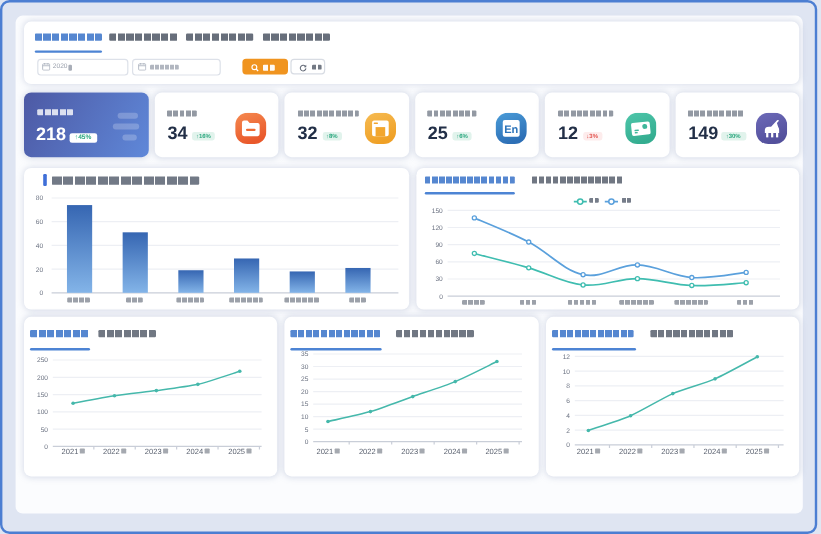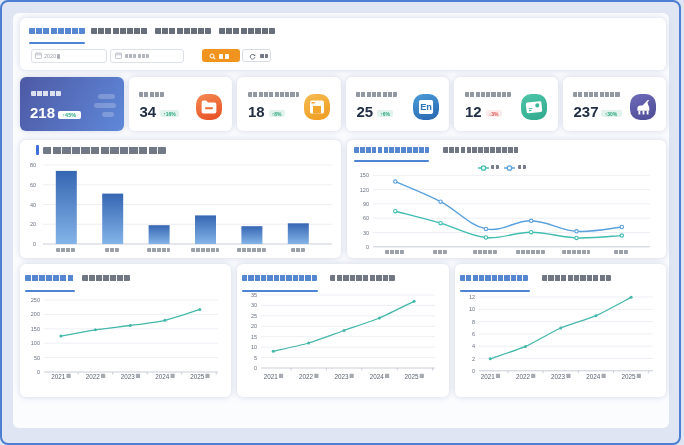--- a/index.html
+++ b/index.html
@@ -87,21 +87,21 @@
 <div class="b" style="left:139.0px;top:92px;width:25.3px;height:4.8px;background:repeating-linear-gradient(90deg,rgba(80,90,106,.62) 0 4.1px,transparent 4.1px 5.3px);"></div>
 <div class="num" style="left:139.5px;top:103px">34</div>
 <div class="badge" style="left:160.0px;top:109.8px;width:19px;height:7.5px;background:#e1f3ec;color:#2aa77e;font-size:5px">↑16%</div>
 <svg class="abs" style="left:195.5px;top:93.5px" width="26" height="26" viewBox="0 0 24 24">
     <rect x="0" y="0" width="24" height="24" rx="9.4" fill="url(#gor)"></rect>
     <path d="M5.2 7.6 q0-1.6 1.6-1.6 h2.6 l1.7 1.8 h6.1 q1.6 0 1.6 1.6 v7 q0 1.6 -1.6 1.6 h-10.4 q-1.6 0-1.6-1.6 z" fill="#fff"></path>
     <rect x="8.3" y="12.2" width="7.4" height="1.8" rx="0.9" fill="#ee6a33"></rect>
   </svg>
 <div class="card" style="left:237px;top:77px;width:103.5px;height:54px"></div>
 <div class="b" style="left:247.5px;top:92px;width:51.8px;height:4.8px;background:repeating-linear-gradient(90deg,rgba(80,90,106,.62) 0 4.1px,transparent 4.1px 5.3px);"></div>
-<div class="num" style="left:248px;top:103px">18</div>
+<div class="num" style="left:248px;top:103px">32</div>
 <div class="badge" style="left:268.5px;top:109.8px;width:16px;height:7.5px;background:#e1f3ec;color:#2aa77e;font-size:5px">↑8%</div>
 <svg class="abs" style="left:304px;top:93.5px" width="26" height="26" viewBox="0 0 24 24">
     <rect x="0" y="0" width="24" height="24" rx="9.4" fill="url(#gam)"></rect>
     <path d="M5.6 7.5 q0-1.5 1.5-1.5 h9.8 q1.5 0 1.5 1.5 v9 q0 1.5-1.5 1.5 h-9.8 q-1.5 0-1.5-1.5 z" fill="#fff"></path>
     <rect x="6.8" y="7.4" width="3.4" height="1.3" rx="0.6" fill="#f2a62e"></rect>
     <rect x="8.3" y="11" width="7.4" height="7" fill="#f2a62e"></rect>
   </svg>
 <div class="card" style="left:345.5px;top:77px;width:103.5px;height:54px"></div>
 <div class="b" style="left:356.0px;top:92px;width:41.2px;height:4.8px;background:repeating-linear-gradient(90deg,rgba(80,90,106,.62) 0 4.1px,transparent 4.1px 5.3px);"></div>
 <div class="num" style="left:356.5px;top:103px">25</div>
@@ -119,21 +119,21 @@
     <rect x="0" y="0" width="24" height="24" rx="9.4" fill="url(#gte)"></rect>
     <g transform="rotate(-6 12 12)">
       <rect x="4.8" y="7.2" width="14.4" height="10" rx="1.4" fill="#fff"></rect>
       <circle cx="15.2" cy="10.8" r="1.9" fill="#3fb79b"></circle>
       <rect x="7" y="12.6" width="3.4" height="1.1" rx="0.5" fill="#3fb79b"></rect>
       <rect x="7" y="14.4" width="2.4" height="1.1" rx="0.5" fill="#3fb79b"></rect>
     </g>
   </svg>
 <div class="card" style="left:562.5px;top:77px;width:103.5px;height:54px"></div>
 <div class="b" style="left:573.0px;top:92px;width:46.5px;height:4.8px;background:repeating-linear-gradient(90deg,rgba(80,90,106,.62) 0 4.1px,transparent 4.1px 5.3px);"></div>
-<div class="num" style="left:573.5px;top:103px">237</div>
+<div class="num" style="left:573.5px;top:103px">149</div>
 <div class="badge" style="left:600.5px;top:109.8px;width:21px;height:7.5px;background:#e1f3ec;color:#2aa77e;font-size:5px">↑30%</div>
 <svg class="abs" style="left:629.5px;top:93.5px" width="26" height="26" viewBox="0 0 24 24">
     <rect x="0" y="0" width="24" height="24" rx="9.4" fill="url(#gpu)"></rect>
     <path d="M6.8 15.5 v-2.2 q0-2.6 3.2-2.6 h1.6 l4.6-4.9 q0.6-0.6 1.1-0.1 l0.4 0.4 -1.6 1.7 0.9 2.9 q0.8 1 0.8 2.4 v2.4 z" fill="#fff"></path>
     <rect x="7.8" y="15.5" width="1.7" height="3.4" fill="#fff"></rect>
     <rect x="11.6" y="15.5" width="1.7" height="3.4" fill="#fff"></rect>
     <rect x="15.4" y="15.5" width="1.7" height="3.4" fill="#fff"></rect>
   </svg>
 <div class="card" style="left:20px;top:140px;width:321px;height:118px"></div>
 <div class="abs" style="left:36px;top:144.8px;width:2.6px;height:10.5px;background:#3f6fd8;border-radius:1px"></div>

